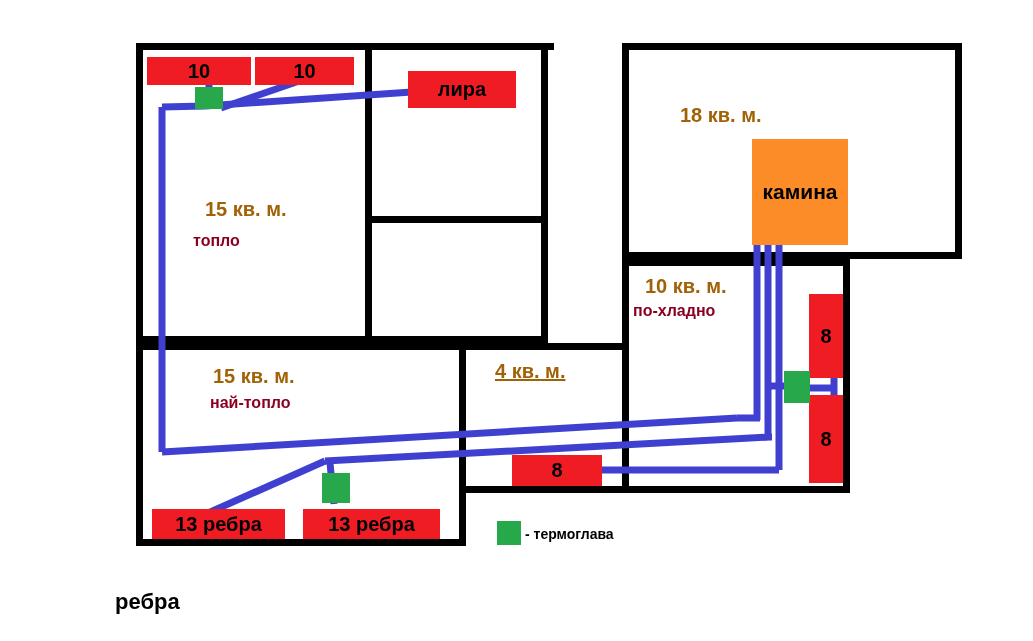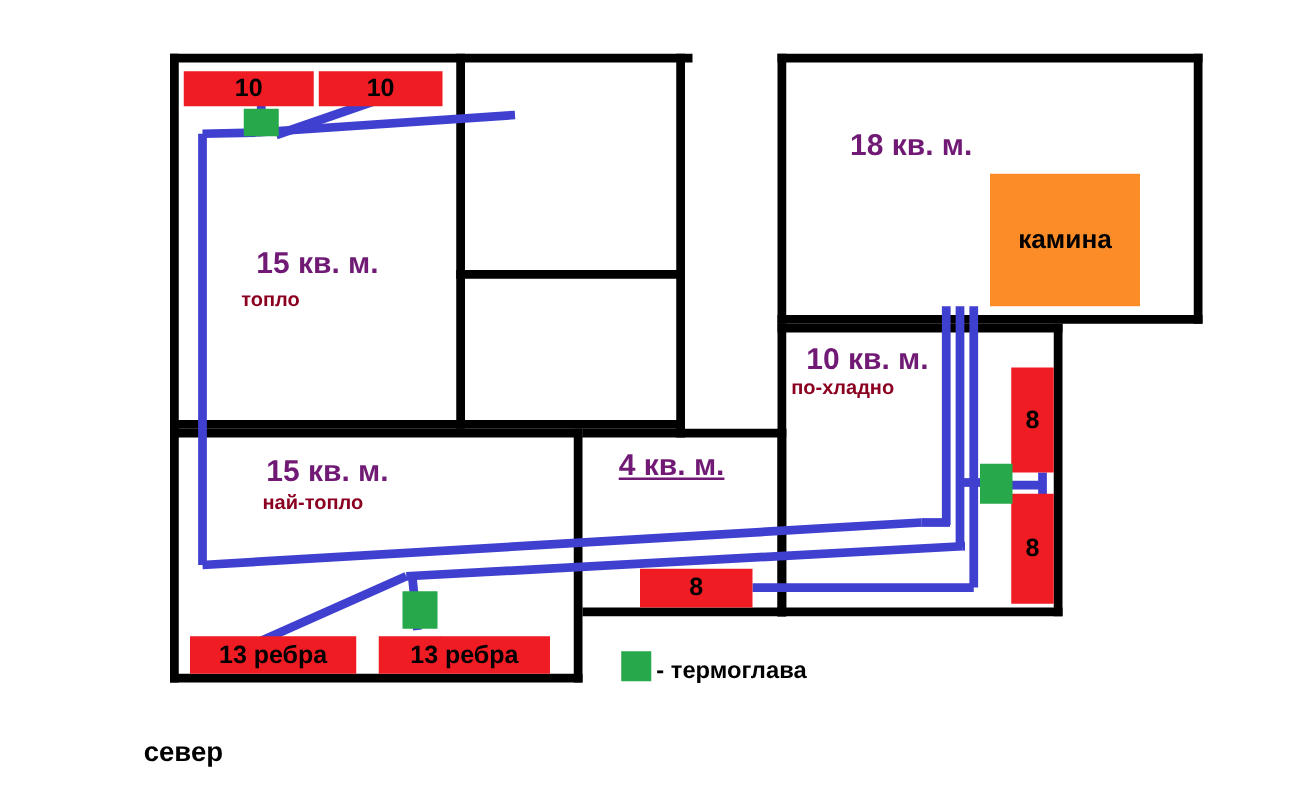--- a/index.html
+++ b/index.html
@@ -25,36 +25,36 @@
     width: 1033px;
     height: 641px;
   }
   .lbl {
     position: absolute;
     white-space: nowrap;
     line-height: 1;
     pointer-events: none;
   }
   .area-label {
-    font-size: 24px;
-    font-weight: bold;
-    color: #701a75;
+    font-size: 20px;
+    font-weight: bold;
+    color: #a16207;
   }
   .room-name {
     font-size: 16px;
     font-weight: bold;
     color: #8B0020;
   }
   .rad-label {
     font-size: 20px;
     font-weight: bold;
     color: #000000;
   }
   .legend-text {
-    font-size: 19px;
+    font-size: 14px;
     font-weight: bold;
     color: #000000;
   }
   .compass-text {
     font-size: 22px;
     font-weight: bold;
     color: #000000;
   }
   .fireplace-label {
     font-size: 21px;
@@ -142,32 +142,35 @@
       <path d="M770,437 L772,437"></path>
 
       <path d="M779,470 L602,470"></path>
 
       <path d="M768,386 L790,386"></path>
       <path d="M806,388 L834,388"></path>
       <path d="M834,378 L834,398"></path>
     </g>
   </svg>
 
-  <div class="centerbox" style="left:792px; top:139px; width:120px; height:106px; background:#FB8C28;">
+  <div class="centerbox" style="left:752px; top:139px; width:96px; height:106px; background:#FB8C28;">
     <span class="fireplace-label">камина</span>
   </div>
 
   <div class="centerbox" style="left:147px; top:57px; width:104px; height:28px; background:#F01C24;">
     <span class="rad-label">10</span>
   </div>
 
   <div class="centerbox" style="left:255px; top:57px; width:99px; height:28px; background:#F01C24;">
     <span class="rad-label">10</span>
   </div>
 
+  <div class="centerbox" style="left:408px; top:71px; width:108px; height:37px; background:#F01C24;">
+    <span class="rad-label">лира</span>
+  </div>
 
   <div class="centerbox" style="left:809px; top:294px; width:34px; height:84px; background:#F01C24;">
     <span class="rad-label">8</span>
   </div>
 
   <div class="centerbox" style="left:809px; top:395px; width:34px; height:88px; background:#F01C24;">
     <span class="rad-label">8</span>
   </div>
 
   <div class="centerbox" style="left:512px; top:455px; width:90px; height:31px; background:#F01C24;">
@@ -197,15 +200,15 @@
   <div class="lbl room-name" style="left:633px; top:303px;">по-хладно</div>
 
   <div class="lbl area-label" style="left:213px; top:366px;">15 кв. м.</div>
   <div class="lbl room-name" style="left:194px; top:395px;margin-left:16px;">най-топло</div>
 
   <div class="lbl area-label" style="left:495px; top:361px;text-decoration:underline;">4 кв. м.</div>
 
   <div style="position:absolute; left:497px; top:521px; width:24px; height:24px; background:#27A84A;"></div>
   <div class="lbl legend-text" style="left:525px; top:527px;">- термоглава</div>
 
-  <div class="lbl compass-text" style="left:115px; top:591px;">север</div>
+  <div class="lbl compass-text" style="left:115px; top:591px;">ребра</div>
 
 </div>
 
 </body></html>

